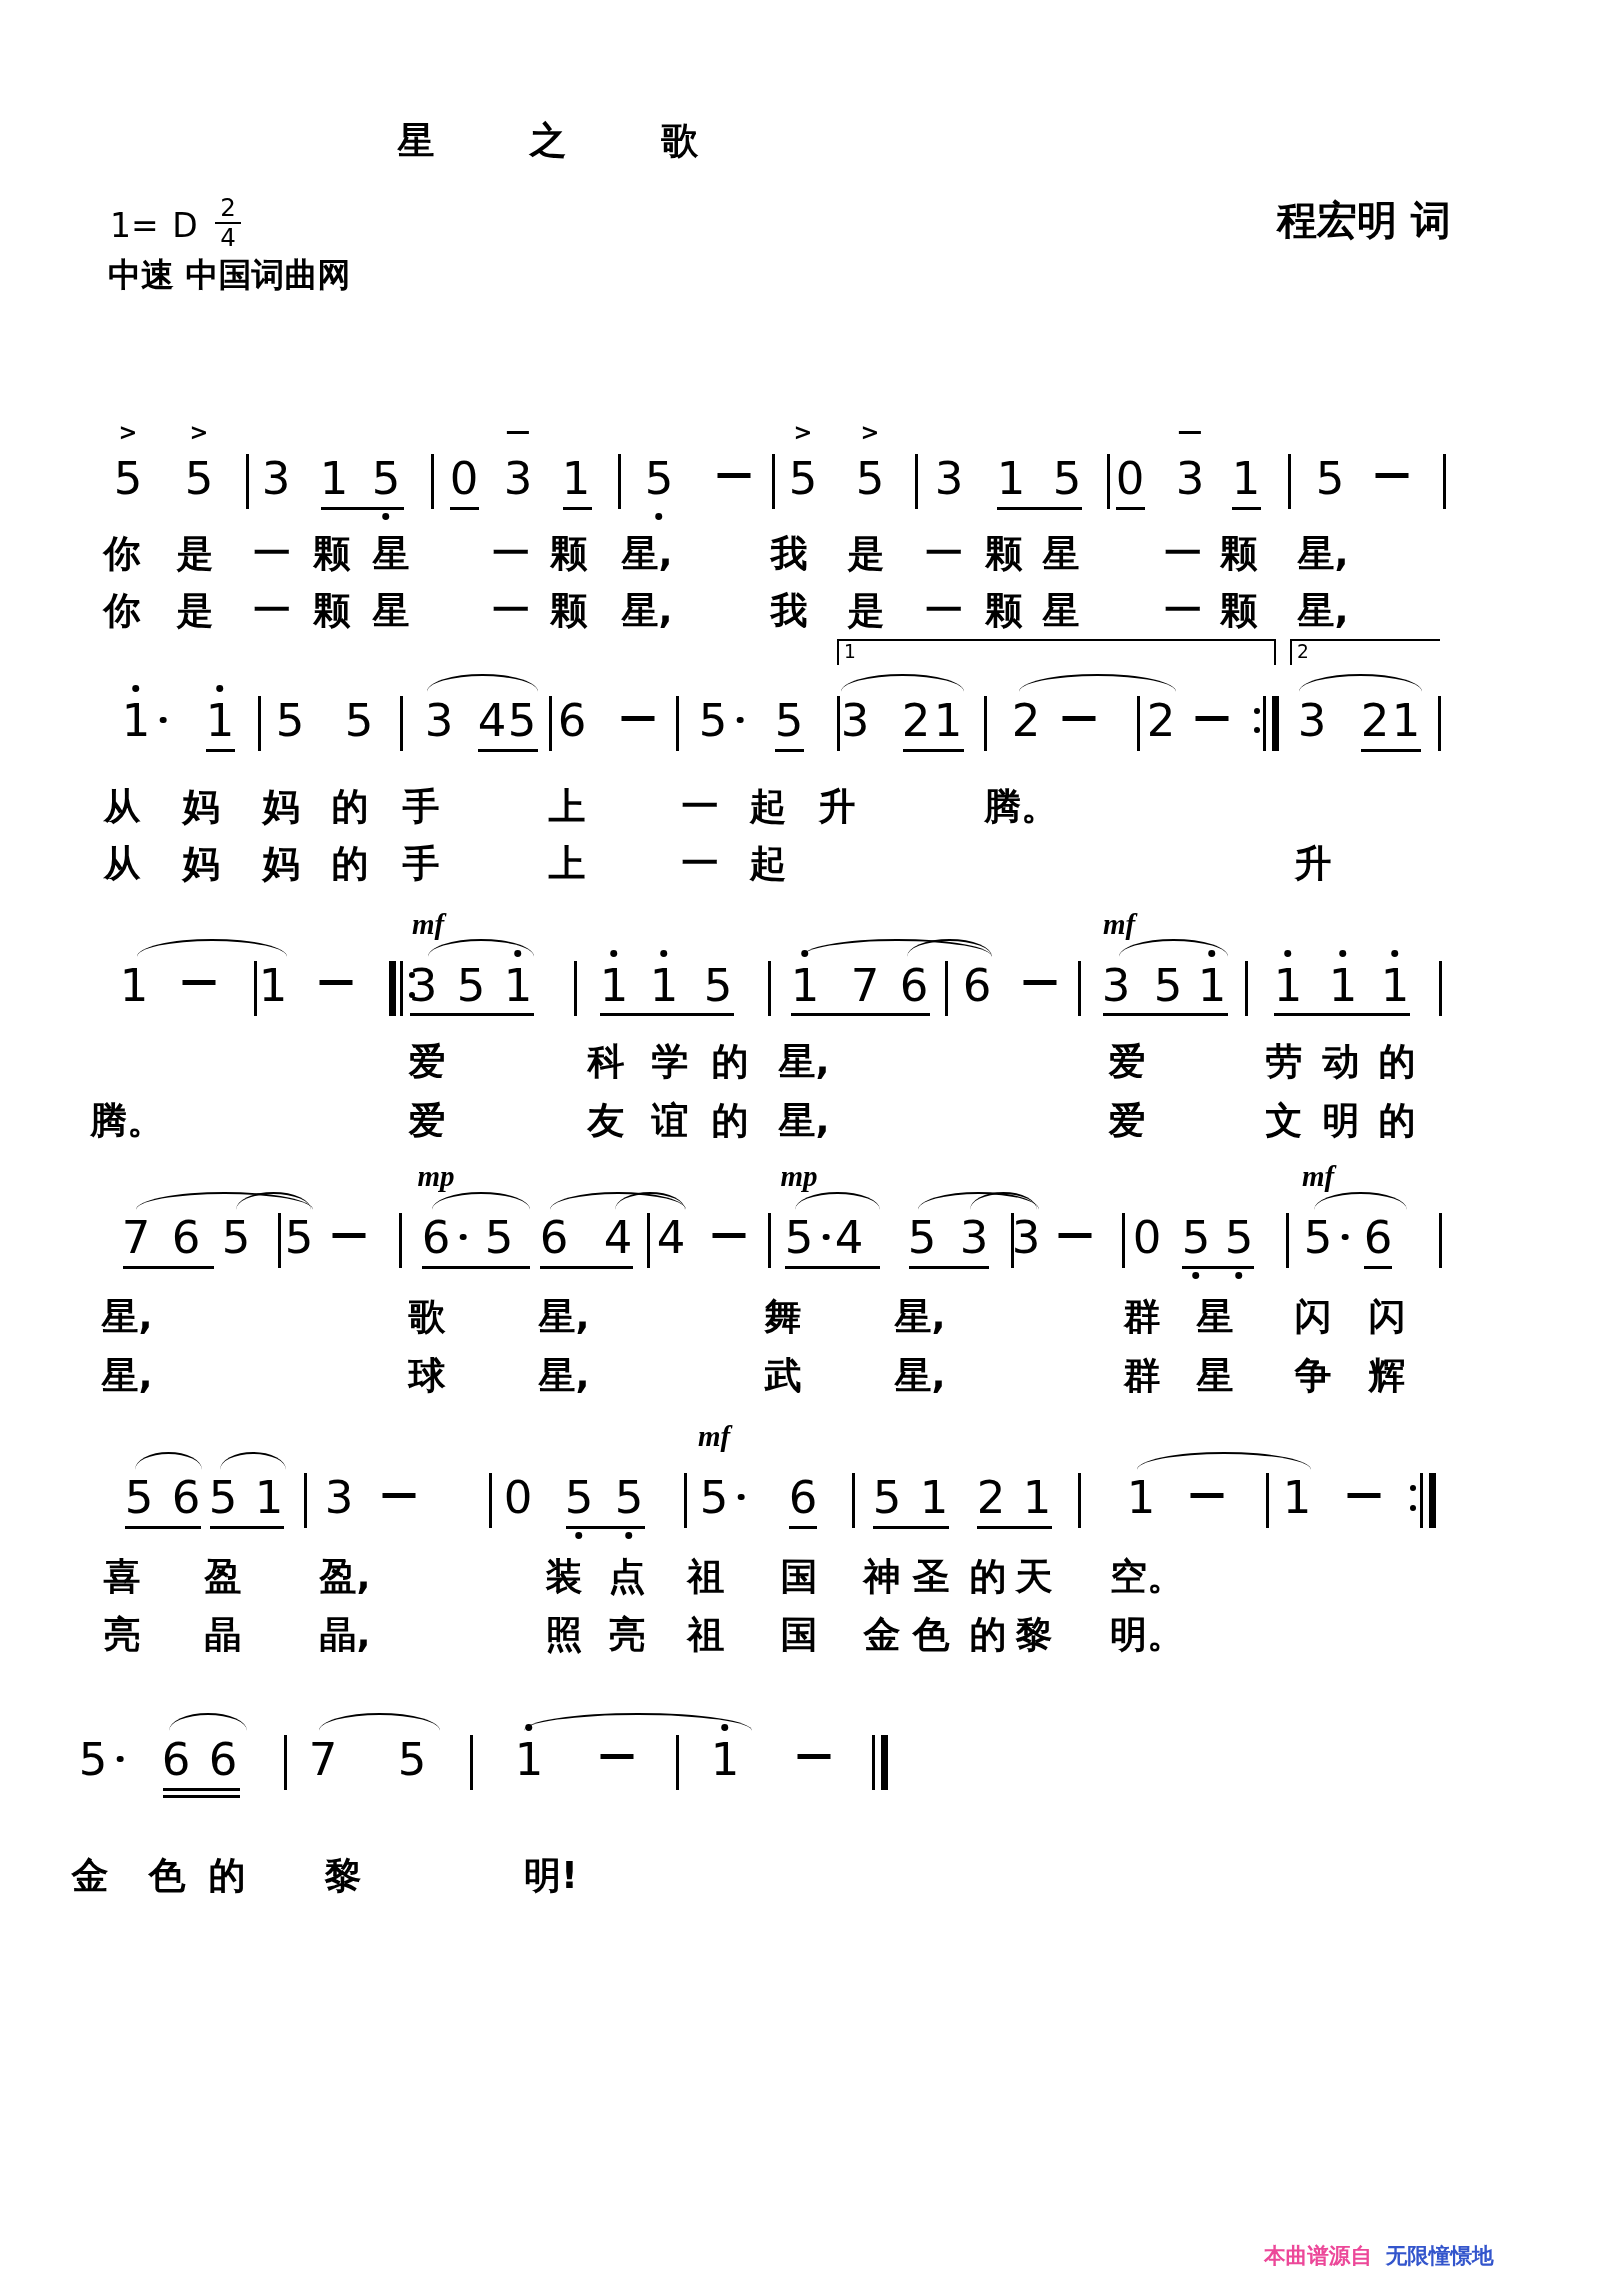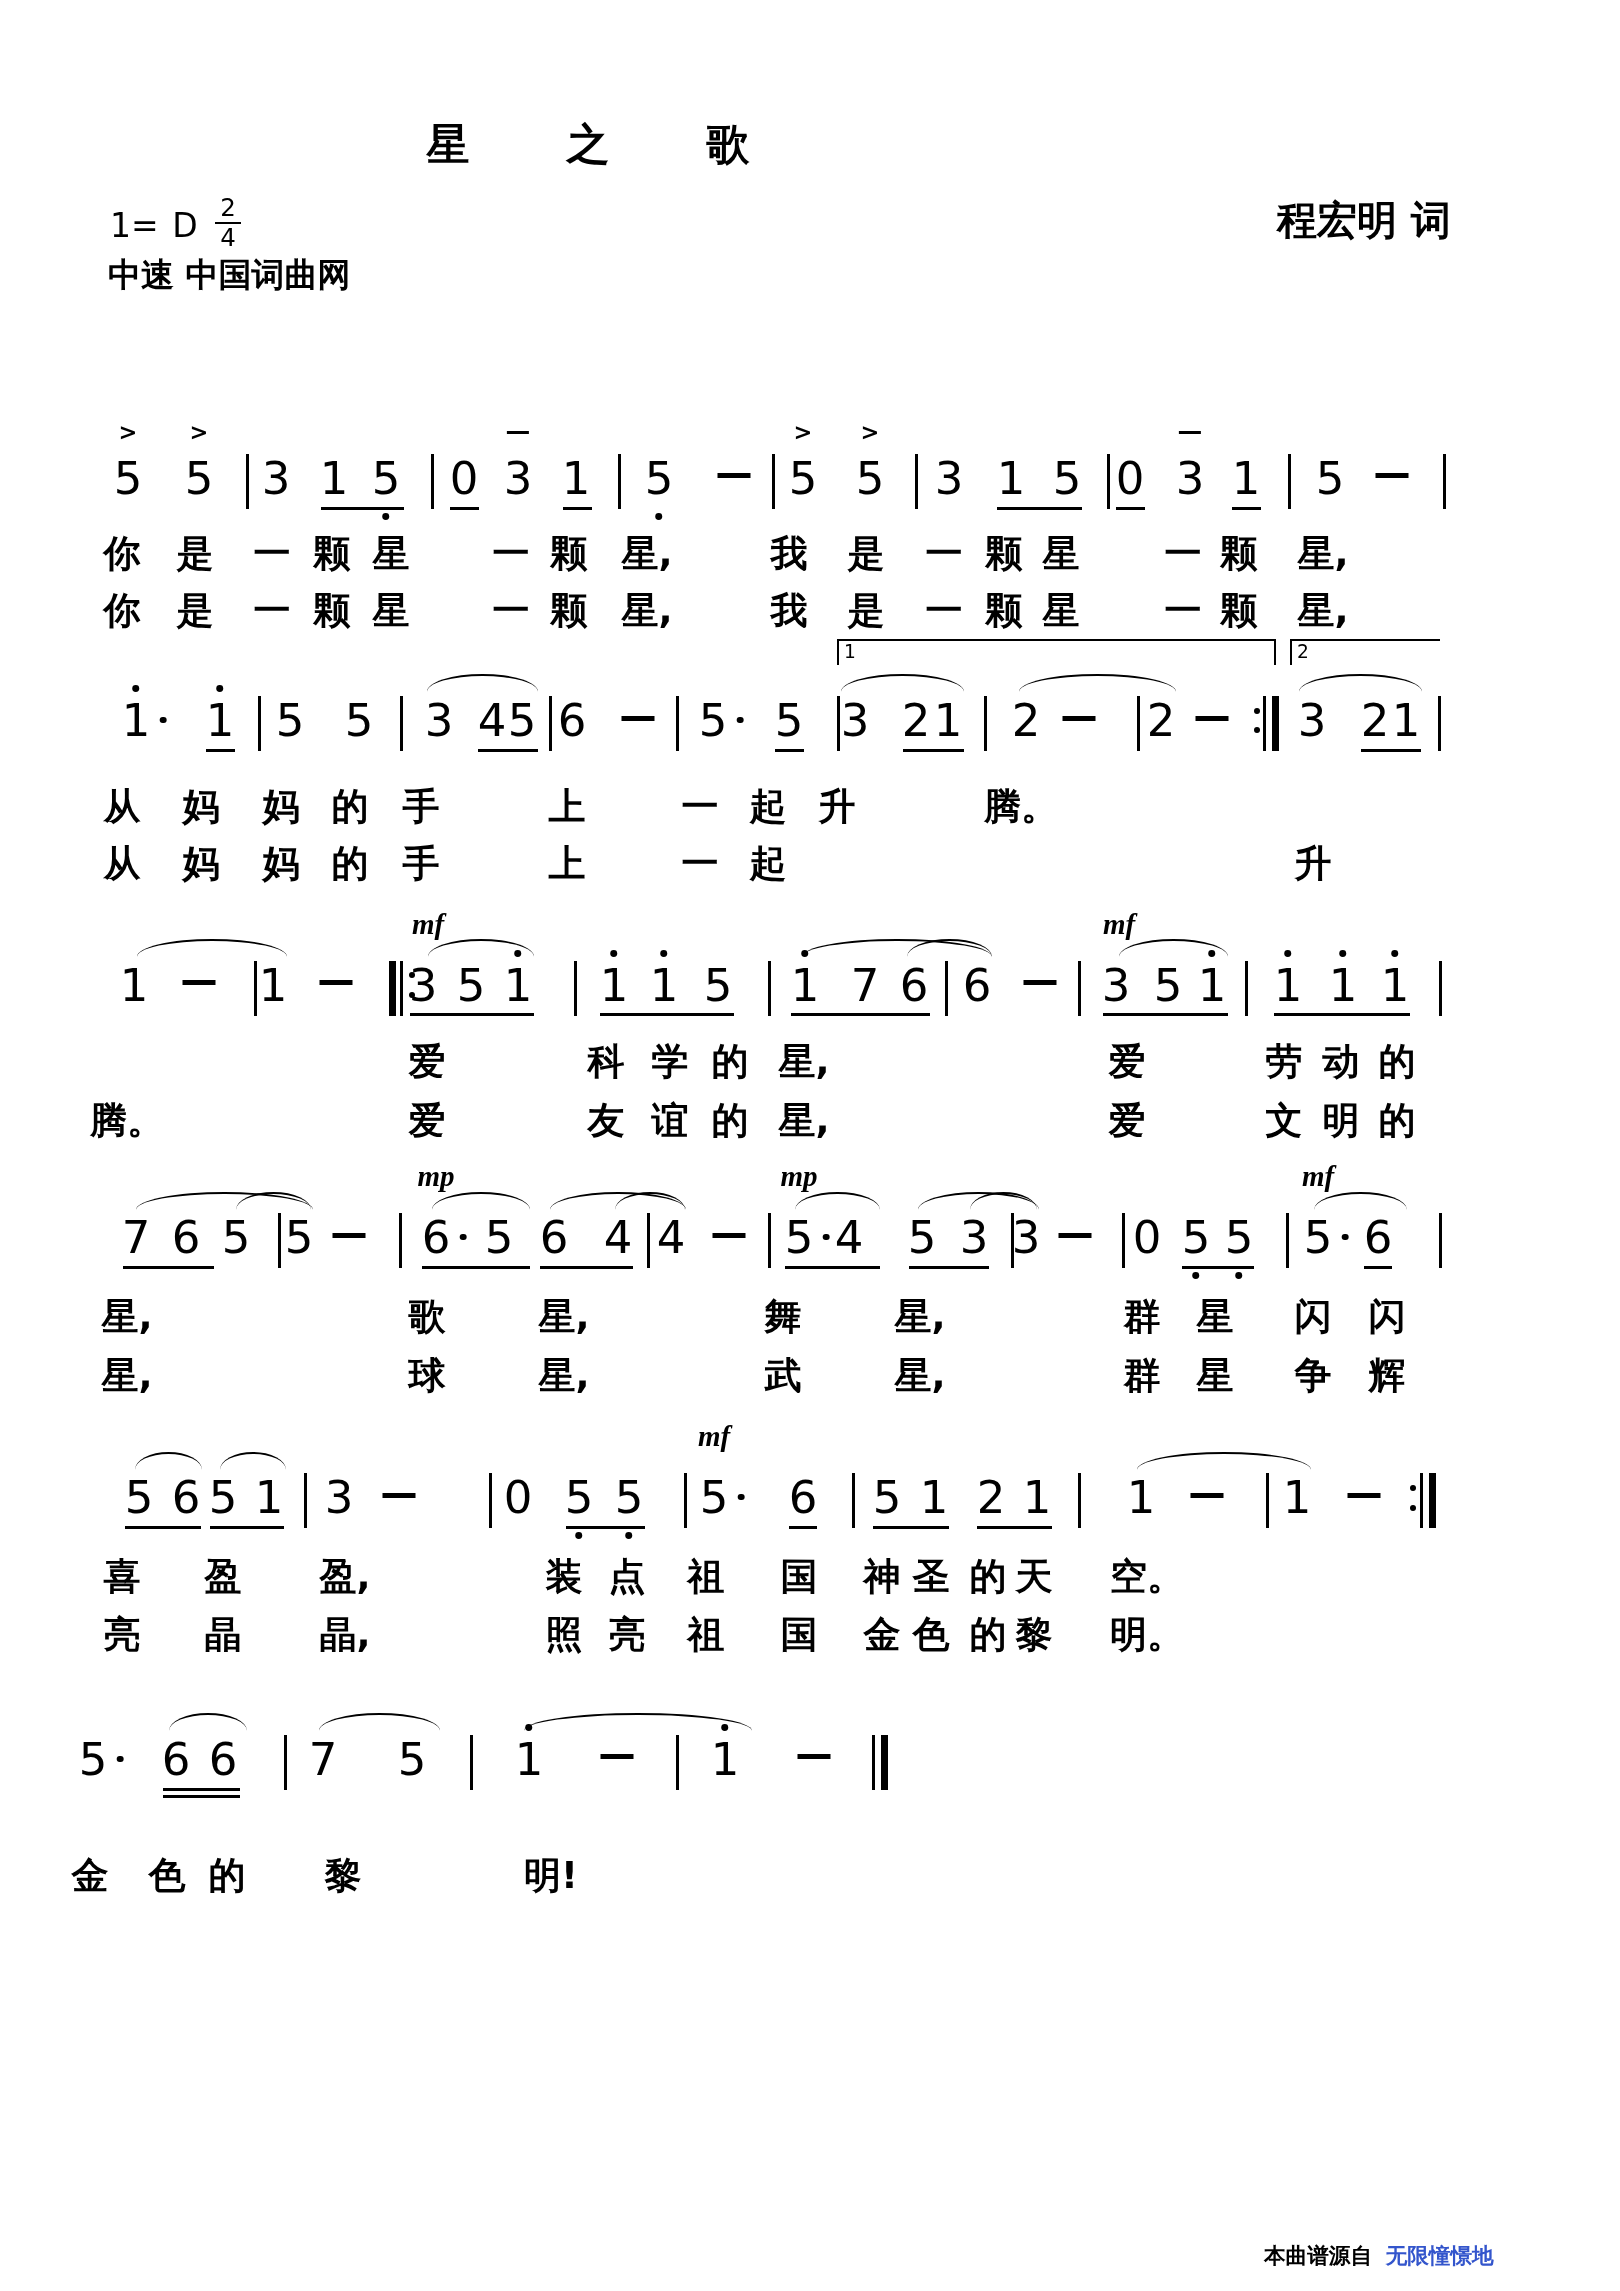--- a/index.html
+++ b/index.html
@@ -1,19 +1,19 @@
 <!DOCTYPE html>
 <html><head>
 <meta charset="utf-8">
 <style>
   html,body{margin:0;padding:0;background:#fff;}
   .page{position:relative;width:1620px;height:2292px;background:#ffffff;color:#000;
         font-family:"DejaVu Sans","Liberation Sans",sans-serif;overflow:hidden;}
   .title{position:absolute;left:0;top:116px;width:1137px;text-align:center;
-         font-size:43px;font-weight:bold;letter-spacing:41px;white-space:nowrap;padding-left:40px;}
+         font-size:37px;font-weight:bold;letter-spacing:41px;white-space:nowrap;}
   .keysig{position:absolute;left:110px;top:196px;display:flex;align-items:center;
           font-size:33px;}
   .keysig .keyletter{margin-left:13.7px;}
   .frac{display:inline-flex;flex-direction:column;align-items:center;margin-left:17.6px;
         font-size:24.5px;line-height:1.15;transform:translateY(-2px);}
   .frac .den{border-top:2.5px solid #000;padding:0 4.9px;}
   .credits{position:absolute;left:1059px;top:192px;width:392px;text-align:right;
            font-size:40px;font-weight:bold;line-height:1.42;}
   .tempo{position:absolute;left:108px;top:253px;font-size:33px;font-weight:bold;}
   #score{position:absolute;left:0;top:0;width:100%;height:100%;}
@@ -410,17 +410,17 @@
       <div class="slur" style="left: 319px; top: 1713px; width: 121px;"></div>
       <div class="slur" style="left: 524px; top: 1713px; width: 228px;"></div>
       <div class="lyr" style="left: 90px; top: 1851px;">金</div>
       <div class="lyr" style="left: 167px; top: 1851px;">色</div>
       <div class="lyr" style="left: 227px; top: 1851px;">的</div>
       <div class="lyr" style="left: 343px; top: 1851px;">黎</div>
       <div class="lyr" style="left: 551px; top: 1851px;">明!</div>
     </div>
 
   <div class="footer">
-    <span style="color: #000000; text-align: right;">本曲谱源自</span>
+    <span style="color: #ec4899; text-align: right;">本曲谱源自</span>
     <span style="color: rgb(51, 85, 204);">无限憧憬地</span>
   </div>
 </div>
 
 
 </body></html>

